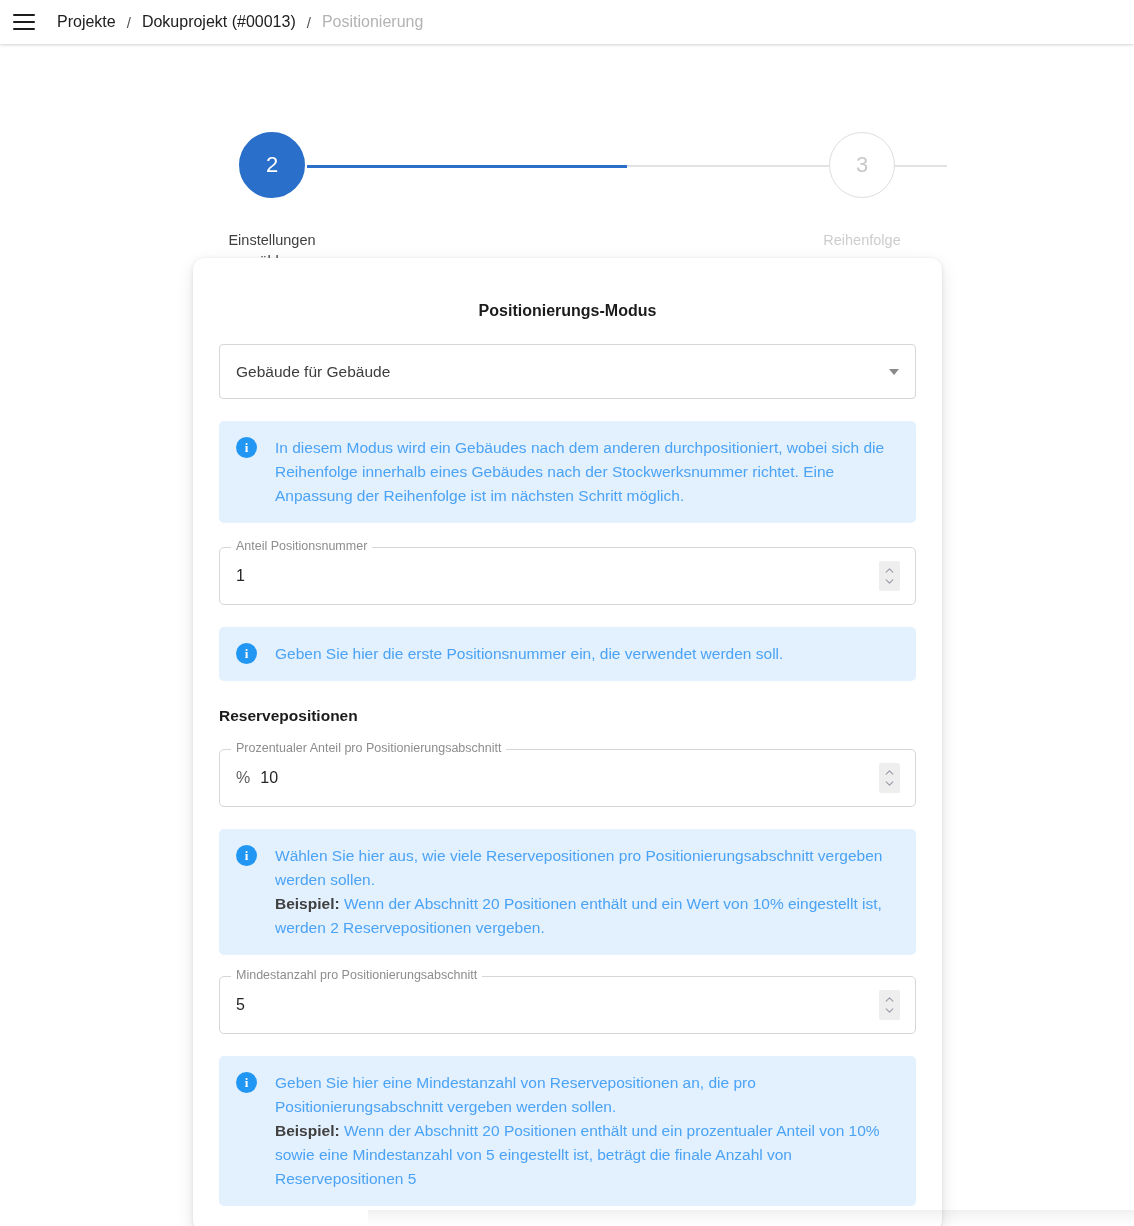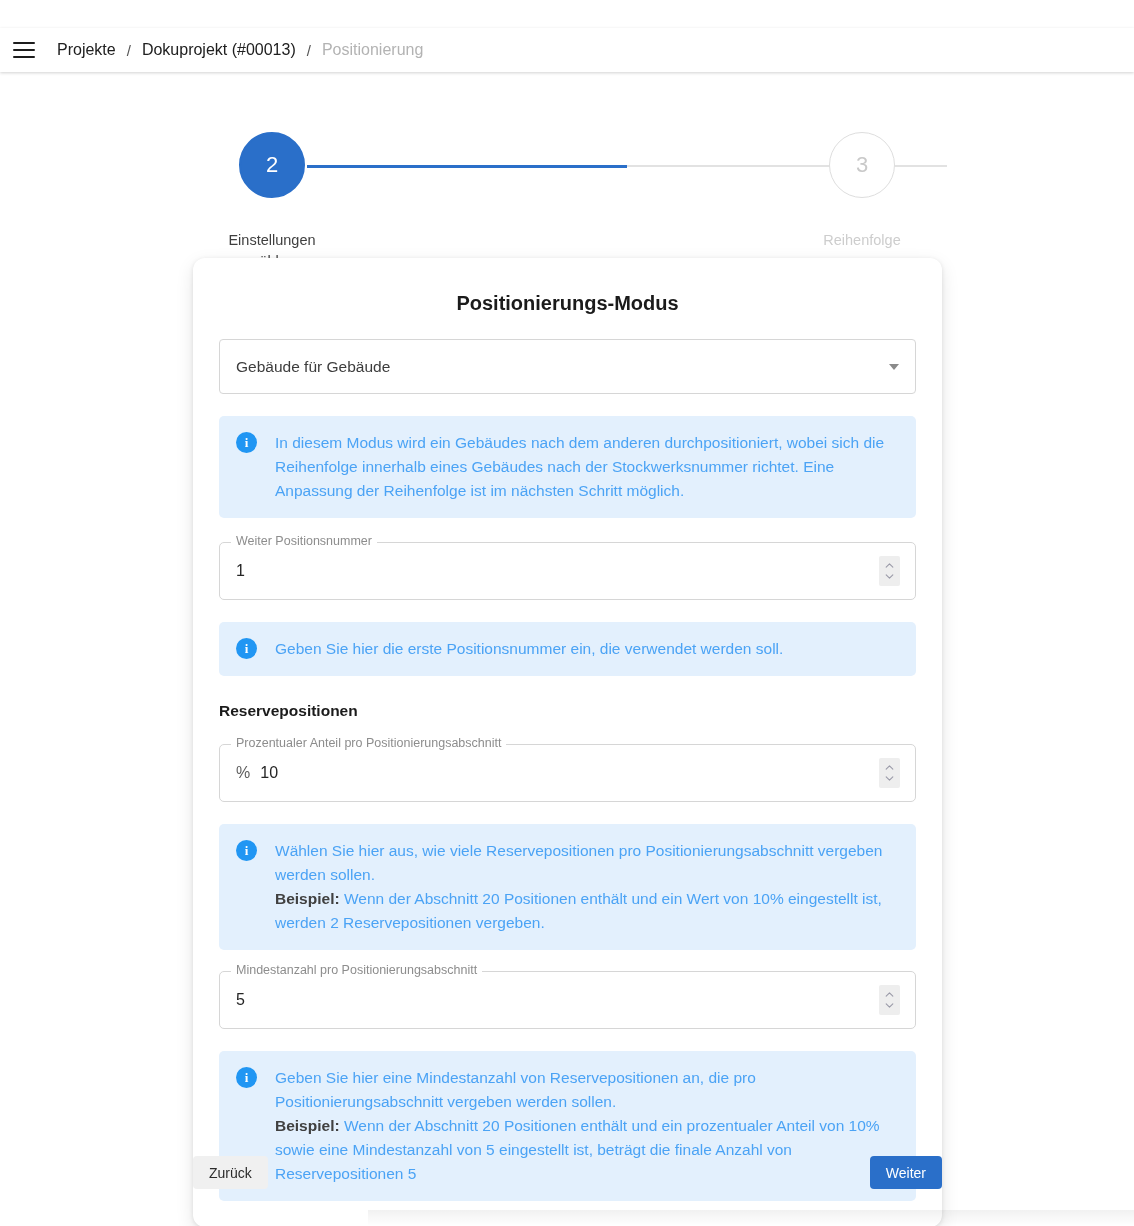--- a/index.html
+++ b/index.html
@@ -13,21 +13,20 @@
   }
   .page { position: relative; width: 1134px; height: 1226px; overflow: hidden; background:#fff; }
 
   
   .appbar {
     position: absolute; top: 0; left: 0; width: 1134px; height: 44px;
     background: #ffffff;
     display: flex; align-items: center;
     box-shadow: 0 1px 3px rgba(0,0,0,0.18);
     z-index: 20;
-    margin-top: 28px;
   }
   .menu-btn {
     width: 30px; height: 30px; margin-left: 9px; margin-right: 18px;
     display: flex; flex-direction: column; justify-content: center; align-items: center;
     gap: 5px; cursor: pointer; background: none; border: 0; padding: 0;
   }
   .menu-btn span { display:block; width: 22px; height: 2px; background: #1d1d1d; border-radius: 1px; }
 
   .breadcrumb { display: flex; align-items: center; font-size: 16px; color: #202020; }
   .crumb { color: #202020; cursor: pointer; white-space: nowrap; }
@@ -58,21 +57,21 @@
   .connector.filled { background: #2a6fc9; left: 115px; width: 320px; }
   .connector.empty  { background: #e2e2e2; left: 435px; width: 320px; height: 2px; }
 
   
   .card {
     position: absolute; top: 258px; left: 193px; width: 749px;
     background: #ffffff; border-radius: 12px;
     box-shadow: 0 1px 4px rgba(0,0,0,0.10), 0 6px 18px rgba(0,0,0,0.10);
     padding: 24px 26px 26px 26px;
   }
-  .card-title { text-align: center; font-size: 20px; font-weight: bold; color: #1b1b1b; margin: 10px 0 24px 0; }
+  .card-title { text-align: center; font-size: 16px; font-weight: bold; color: #1b1b1b; margin: 20px 0 24px 0; }
 
   
   .select {
     position: relative; height: 55px; border: 1px solid #d6d6d6; border-radius: 4px;
     display: flex; align-items: center; padding: 0 16px; cursor: pointer; background: #fff;
   }
   .select-value { font-size: 15.5px; color: #3d3d3d; }
   .caret {
     position: absolute; right: 16px; top: 50%; transform: translateY(-50%);
     width: 0; height: 0; border-left: 5px solid transparent; border-right: 5px solid transparent;
@@ -189,21 +188,21 @@
       <span class="caret"></span>
     </div>
 
     <div class="info">
       <span class="info-icon">i</span>
       <span class="info-text">In diesem Modus wird ein Gebäudes nach dem anderen durchpositioniert, wobei sich die Reihenfolge innerhalb eines Gebäudes nach der Stockwerksnummer richtet. Eine Anpassung der Reihenfolge ist im nächsten Schritt möglich.</span>
     </div>
 
     <div class="field">
       <div class="field-box"></div>
-      <span class="field-legend">Weiter Positionsnummer</span>
+      <span class="field-legend">Anteil Positionsnummer</span>
       <div class="field-inner">
         <input class="field-input" type="text" value="1" style="">
         <span class="spinner">
           <svg class="chev" viewBox="0 0 10 6">
             <path d="M1 5 L5 1 L9 5" fill="none" stroke="#9a9aa8" stroke-width="1.3" stroke-linecap="round" stroke-linejoin="round"></path>
           </svg>
           <svg class="chev" viewBox="0 0 10 6">
             <path d="M1 1 L5 5 L9 1" fill="none" stroke="#9a9aa8" stroke-width="1.3" stroke-linecap="round" stroke-linejoin="round"></path>
           </svg>
         </span>
@@ -255,20 +254,16 @@
       </div>
     </div>
 
     <div class="info">
       <span class="info-icon">i</span>
       <span class="info-text"><span>Geben Sie hier eine Mindestanzahl von Reservepositionen an, die pro Positionierungsabschnitt vergeben werden sollen.</span><br><b>Beispiel:</b> <span>Wenn der Abschnitt 20 Positionen enthält und ein prozentualer Anteil von 10% sowie eine Mindestanzahl von 5 eingestellt ist, beträgt die finale Anzahl von Reservepositionen 5</span></span>
     </div>
 
   </div>
 
-  <div class="actions">
-    <button class="btn btn-back">Zurück</button>
-    <button class="btn btn-next">Weiter</button>
-  </div>
 
   <div class="bottom-edge"></div>
 
 </div>
 
 </body></html>

